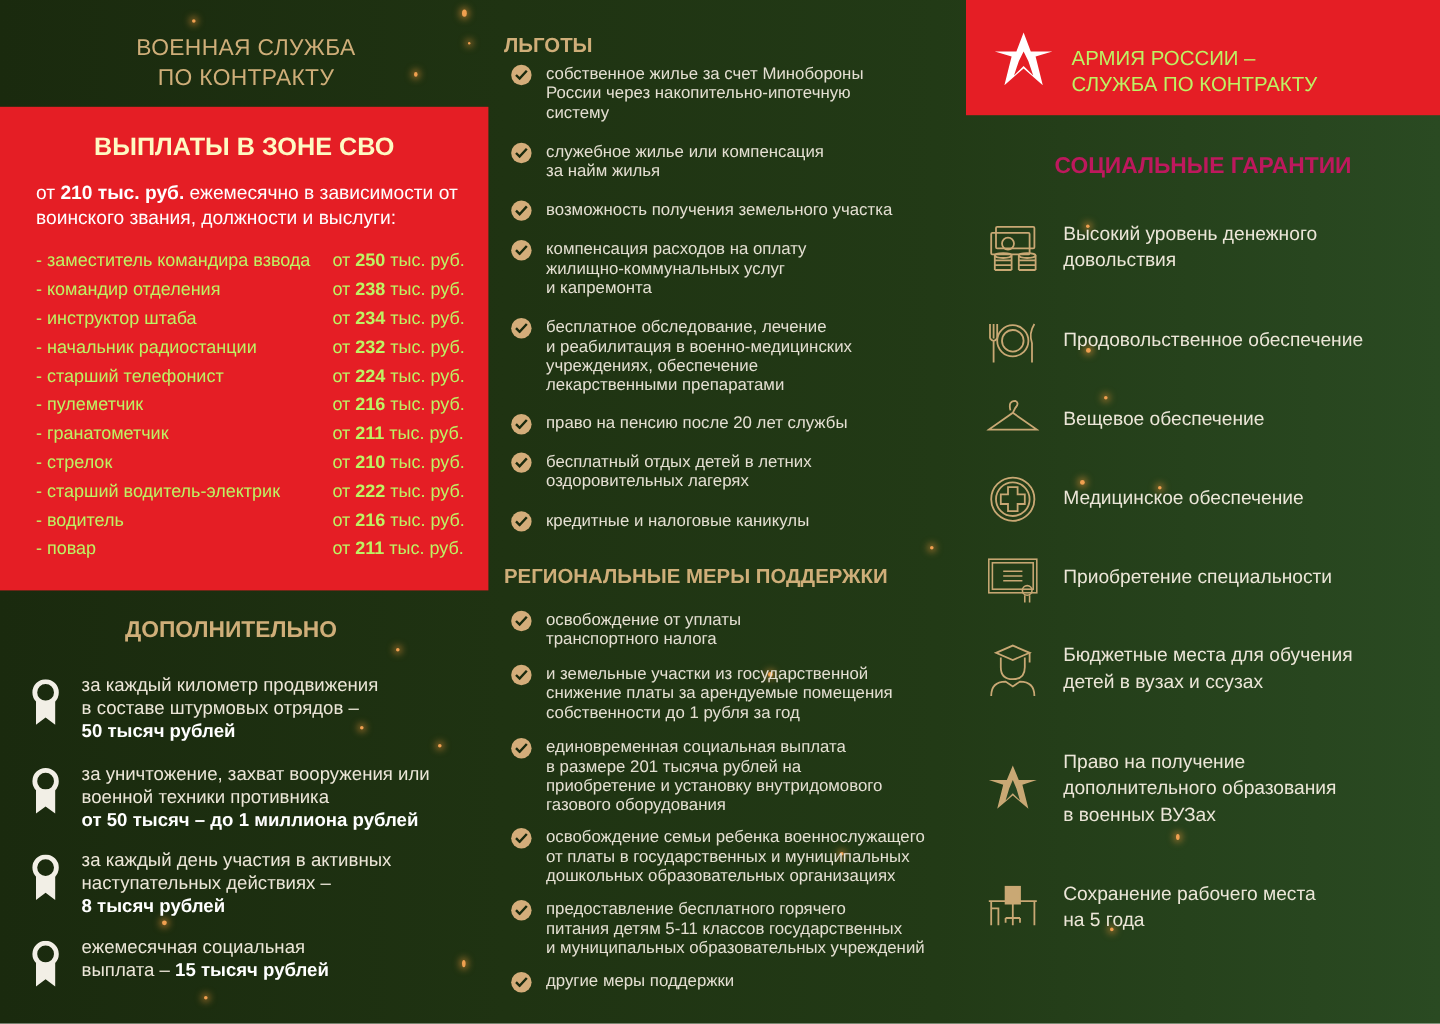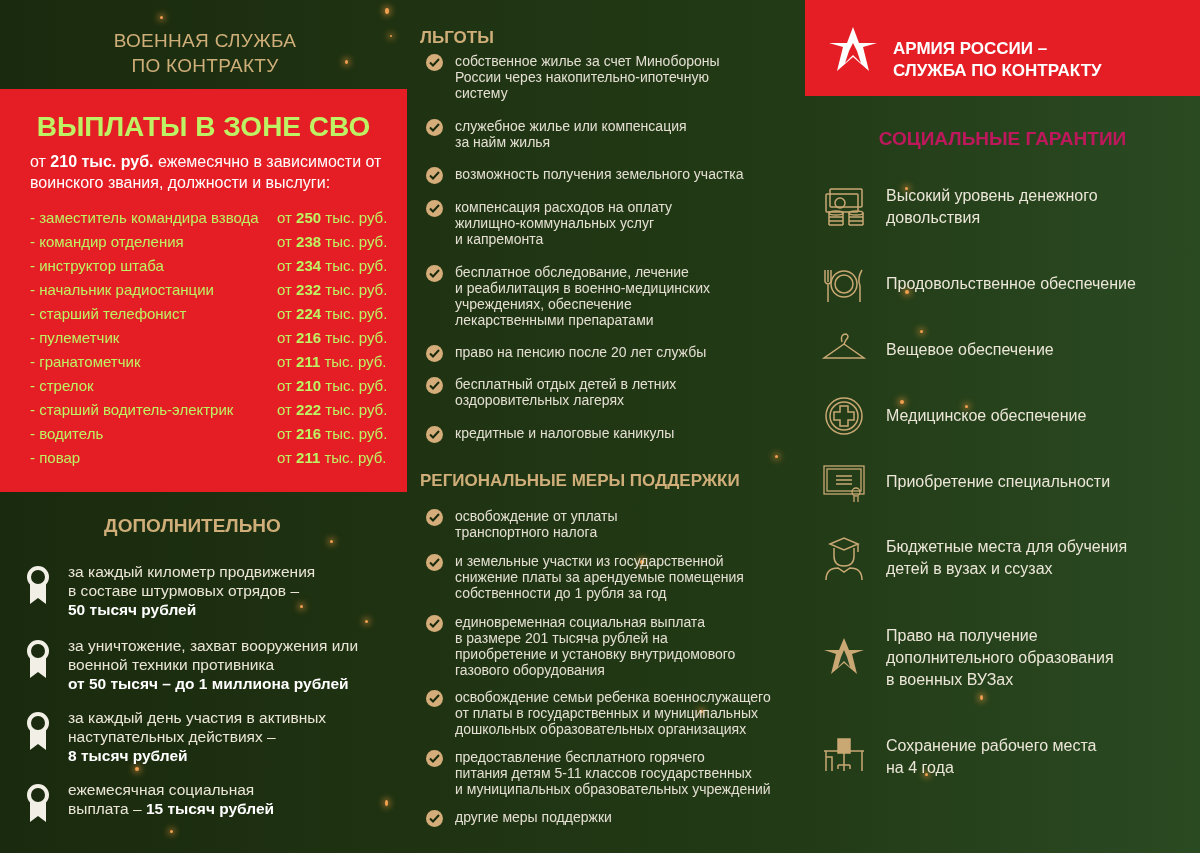--- a/index.html
+++ b/index.html
@@ -15,21 +15,21 @@
   
   .left-title {
     position: absolute; left: 0; top: 28px; width: 410px; text-align: center;
     font-size: 19px; font-weight: normal; line-height: 25px; color: #cfae79; letter-spacing: 0.3px;
   }
   .red-box {
     position: absolute; left: 0; top: 89px; width: 407px; height: 403px; background: #e51e25;
   }
   .red-box .title {
     position: absolute; left: 0; top: 22px; width: 100%; text-align: center;
-    font-size: 28px; font-weight: bold; color: #bef264;
+    font-size: 21px; font-weight: bold; color: #fef9c3;
   }
   .red-box .intro {
     position: absolute; left: 30px; top: 62px; width: 370px;
     font-size: 16px; line-height: 21px; color: #fff;
   }
   .red-box .intro b { font-weight: bold; }
   .pay-list { position: absolute; left: 30px; top: 117px; width: 360px; }
   .pay-row { display: flex; justify-content: space-between; height: 24px; font-size: 15px; color: #bef264; line-height: 24px; }
   .pay-row .amt { width: 113px; white-space: nowrap; margin-left: 10px; }
   .pay-row .amt b { font-weight: bold; }
@@ -55,21 +55,21 @@
   }
   .mid-item .chk svg { position: absolute; left: 3px; top: 4px; }
   .mid-item .txt { font-size: 14px; line-height: 16px; color: #e4dfd2; }
 
   
   .right-banner {
     position: absolute; left: 805px; top: 0; width: 395px; height: 96px; background: #e51e25;
   }
   .right-banner .star { position: absolute; left: 22px; top: 25px; }
   .right-banner .txt {
-    position: absolute; left: 88px; top: 38px; font-size: 17px; font-weight: bold; line-height: 22px; color: #ffffff;
+    position: absolute; left: 88px; top: 38px; font-size: 17px; font-weight: normal; line-height: 22px; color: #bef264;
   }
   .right-title {
     position: absolute; left: 805px; top: 128px; width: 395px; text-align: center;
     font-size: 19px; font-weight: bold; color: #be185d;
   }
   .right-item { position: absolute; left: 822px; width: 370px; display: flex; align-items: center; }
   .right-item .ic { width: 44px; height: 44px; margin-right: 20px; flex: none; }
   .right-item .txt { font-size: 16px; line-height: 22px; color: #ece6d8; }
 </style>
 </head>
@@ -448,15 +448,15 @@
     </div>
 </div>
 <div class="right-item" style="top:735px">
   <svg class="ic" viewBox="0 0 44 44" fill="none" stroke="#c9a874" stroke-width="1.5">
     <path d="M2 16 H42 M4 16 V36 M40 16 V36 M4 22 H10 V36"></path>
     <rect x="16" y="4" width="12" height="14" fill="#c9a874"></rect>
     <path d="M22 18 V30 M16 30 H28 M16 30 V34 M28 30 V34 M22 30 V36"></path>
   </svg>
   <div class="txt">
       <div>Сохранение рабочего места</div>
-      <div>на 4 года</div>
+      <div>на 5 года</div>
     </div>
 </div>
 
 </body></html>

